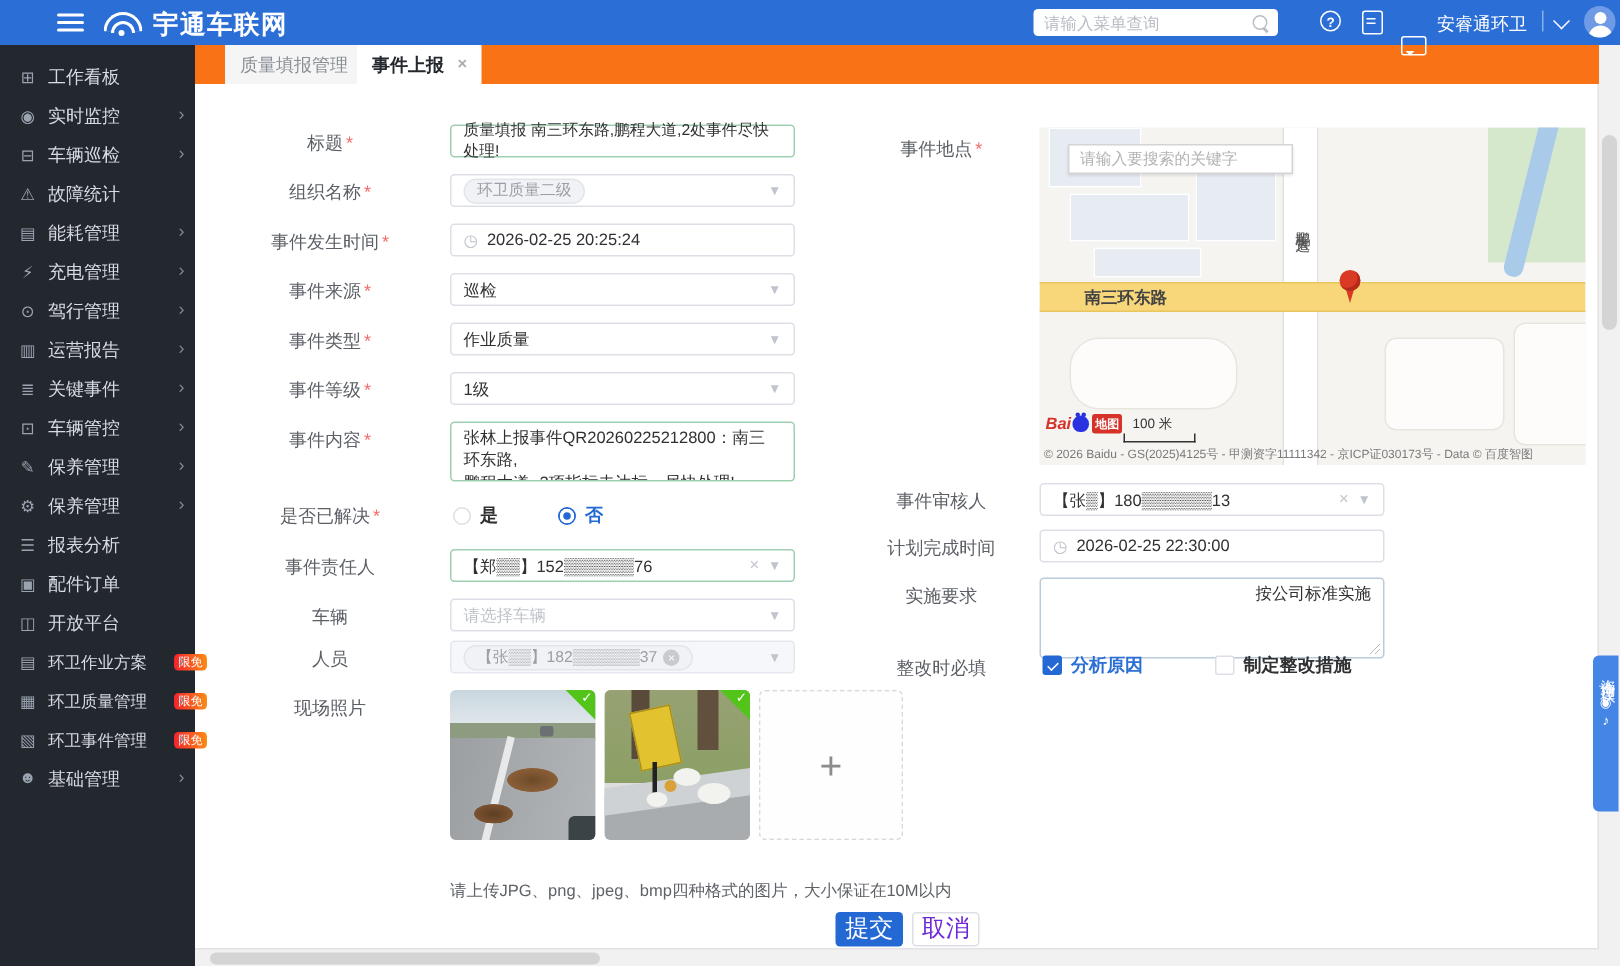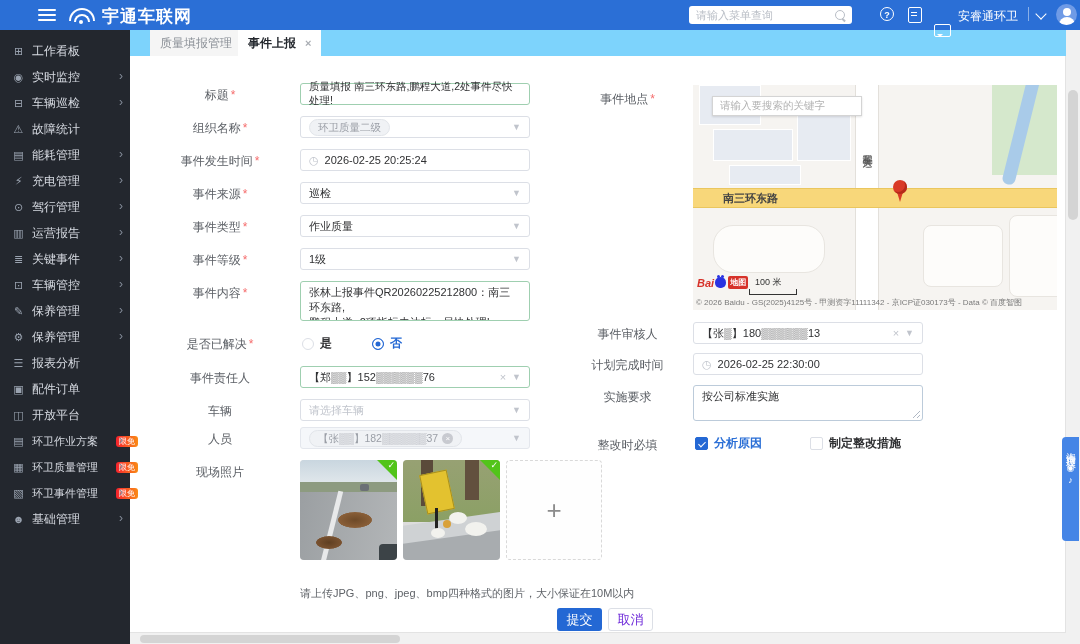--- a/index.html
+++ b/index.html
@@ -30,21 +30,21 @@
   .avatar:before{content:"";position:absolute;left:6.5px;top:4px;width:8px;height:8px;background:#fff;border-radius:50%;}
   .avatar:after{content:"";position:absolute;left:2.5px;top:13px;width:16px;height:10px;background:#fff;border-radius:8px 8px 0 0;}
   
   .sidebar{position:absolute;top:30px;left:0;width:130px;height:614px;background:#23272e;z-index:20;}
   .sitem{position:absolute;left:0;width:130px;height:26px;display:flex;align-items:center;padding-left:11px;box-sizing:border-box;color:#d7dbe2;font-size:12px;cursor:pointer;white-space:nowrap;}
   .sicon{width:15px;color:#9aa3b0;font-size:11px;margin-right:6px;text-align:center;flex:none;}
   .slabel{flex:none;}
   .sarrow{position:absolute;right:7px;color:#848c99;font-size:12px;top:5px;}
   .sbadge{background:linear-gradient(90deg,#f5222d,#fa8c16);color:#fff;font-size:8px;padding:1px 3px;border-radius:3px;margin-left:18px;line-height:9px;flex:none;}
   
-  .tabbar{position:absolute;top:30px;left:130px;width:936px;height:26px;background:#7dd3fc;z-index:10;}
+  .tabbar{position:absolute;top:30px;left:130px;width:936px;height:26px;background:#f97316;z-index:10;}
   .tab{position:absolute;top:0;height:26px;display:flex;align-items:center;padding:0 10px;font-size:12px;box-sizing:border-box;cursor:pointer;}
   .tab .x{margin-left:9px;color:#a9adb3;font-size:11px;}
   .tab-inactive{left:20px;background:#f5f5f5;color:#8a8f96;border-right:1px solid #e2e2e2;}
   .tab-active{left:108px;background:#fff;color:#24282e;font-weight:bold;}
   
   .content{position:absolute;top:56px;left:130px;width:936px;height:576px;background:#fff;z-index:5;}
   .flabel{position:absolute;width:140px;text-align:center;font-size:12px;color:#5c6066;}
   .flabel .star{color:#f56c6c;margin-left:2px;}
   .rlabel{position:absolute;left:435px;width:125px;text-align:center;font-size:12px;color:#5c6066;}
   .fld{position:absolute;left:170px;width:230px;height:22px;background:#fff;border:1px solid #dcdfe6;border-radius:3px;font-size:11px;color:#303133;display:flex;align-items:center;padding:0 8px;box-sizing:border-box;cursor:pointer;}
@@ -87,21 +87,21 @@
   .p2-sign{position:absolute;top:12px;left:20px;width:26px;height:38px;background:#e3c22f;transform:rotate(-12deg);border:1px solid #a8901f;}
   .p2-pole{position:absolute;top:48px;left:32px;width:3px;height:26px;background:#222;}
   .p2-curb{position:absolute;top:58px;left:-10px;width:130px;height:18px;background:#cfd2d4;transform:rotate(-8deg);}
   .p2-asph{position:absolute;bottom:0;left:0;right:0;height:30px;background:#a8acaf;}
   .p2-bag1,.p2-bag2,.p2-bag3{position:absolute;background:#f2f2ee;border-radius:50%;}
   .p2-bag1{top:52px;left:46px;width:18px;height:12px;}
   .p2-bag2{top:62px;left:62px;width:22px;height:14px;}
   .p2-bag3{top:68px;left:28px;width:14px;height:10px;}
   .p2-trash{position:absolute;top:60px;left:40px;width:8px;height:8px;background:#d9a13a;border-radius:50%;}
   .hint{position:absolute;left:170px;top:530px;font-size:11px;color:#5f6368;}
-  .btn{position:absolute;top:552px;height:23px;border-radius:3px;font-size:13px;display:flex;align-items:center;justify-content:center;box-sizing:border-box;cursor:pointer;}
+  .btn{position:absolute;top:552px;height:23px;border-radius:3px;font-size:16px;display:flex;align-items:center;justify-content:center;box-sizing:border-box;cursor:pointer;}
   .btn-primary{left:427px;width:45px;background:#2468d4;color:#fff;}
   .btn-plain{left:478px;width:45px;background:#fff;border:1px solid #dcdfe6;color:#6d28d9;}
   
   .map{position:absolute;left:563px;top:29px;width:364px;height:225px;background:#f6f4f1;overflow:hidden;cursor:pointer;}
   .m-park{position:absolute;left:299px;top:0;width:65px;height:90px;background:#d5e8cc;}
   .m-river{position:absolute;left:322px;top:-14px;width:13px;height:115px;background:#a9cbe9;transform:rotate(14deg);border-radius:6px;}
   .m-bld{position:absolute;background:#e7ebf2;border:1px solid #fff;}
   .m-lane{position:absolute;border:1px solid #e8e5e0;background:#fdfcfa;border-radius:8px;}
   .m-roadh{position:absolute;left:0;top:103px;width:364px;height:18px;background:#f8d77a;border-top:1px solid #eac65e;border-bottom:1px solid #eac65e;}
   .m-roadv{position:absolute;left:162px;top:0;width:22px;height:225px;background:#fff;border-left:1px solid #e3e0db;border-right:1px solid #e3e0db;}
@@ -421,21 +421,21 @@
         <span class="arrowv" style="margin-left:0;">▼</span>
       </div>
 
     <div class="rlabel" style="top:301px;"><span>计划完成时间</span></div>
     <div class="fld rfld" style="top:297px;">
         <span class="clock">◷</span>
         <span>2026-02-25 22:30:00</span>
       </div>
 
     <div class="rlabel" style="top:333px;"><span>实施要求</span></div>
-    <div class="fld rfld ta blue-b" style="top:329px;height:36px;"><span>按公司标准实施</span><span class="resz"></span></div>
+    <div class="fld rfld ta blue-b" style="top:329px;height:54px;justify-content:flex-end;"><span>按公司标准实施</span><span class="resz"></span></div>
 
     <div class="rlabel" style="top:381px;"><span>整改时必填</span></div>
     <div class="chkrow" style="left:565px;top:379px;">
         <span class="cb on"></span>
         <span style="color:#2b6fd6;font-weight:bold;">分析原因</span>
       </div>
     <div class="chkrow" style="left:680px;top:379px;">
         <span class="cb"></span>
         <span style="color:#303133;font-weight:bold;">制定整改措施</span>
       </div>

